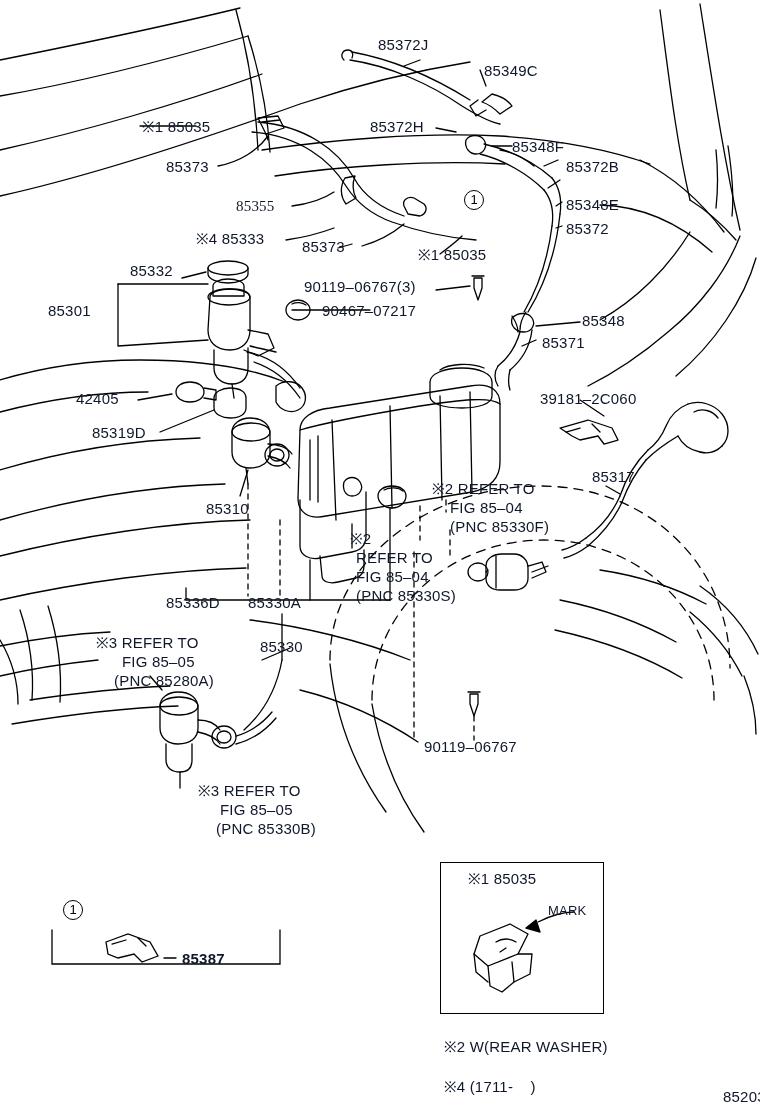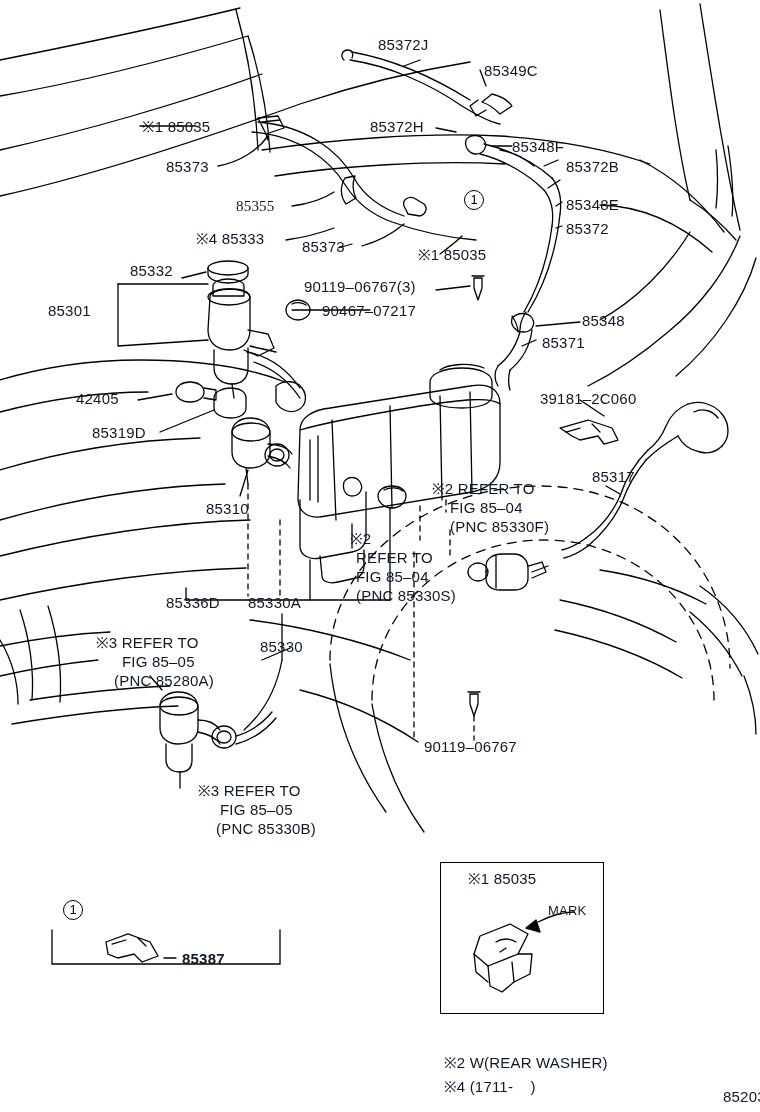--- a/index.html
+++ b/index.html
@@ -311,21 +311,21 @@
       <path d="M30 64 L32 82 L44 92"></path>
       <path d="M70 92 L86 84 L88 64 L74 64"></path>
       <path d="M52 52 C 58 48, 66 48, 72 52"></path>
       <path d="M56 62 L62 58"></path>
       <path d="M94 32 C 106 26, 118 22, 130 22"></path>
       <path d="M96 42 L92 30 L82 38 Z" fill="#000"></path>
     </g>
   </svg>
   <div class="lbl small" style="left:548px; top:902px;">MARK</div>
 
-  <div class="lbl" style="left:444px; top:1038px;margin-top:16px;">※2 W(REAR WASHER)</div>
+  <div class="lbl" style="left:444px; top:1038px;">※2 W(REAR WASHER)</div>
   <div class="lbl" style="left:444px; top:1078px;">※4 (1711-    )</div>
 
   <div class="lbl" style="left:688px; top:1088px;margin-left:35px;">8520300</div>
 
   <div class="lbl" style="left:378px; top:36px;">85372J</div>
   <div class="lbl" style="left:484px; top:62px;">85349C</div>
   <div class="lbl" style="left:370px; top:118px;">85372H</div>
   <div class="lbl" style="left:512px; top:138px;">85348F</div>
   <div class="lbl" style="left:566px; top:158px;">85372B</div>
   <div class="lbl" style="left:142px; top:118px;">※1 85035</div>

